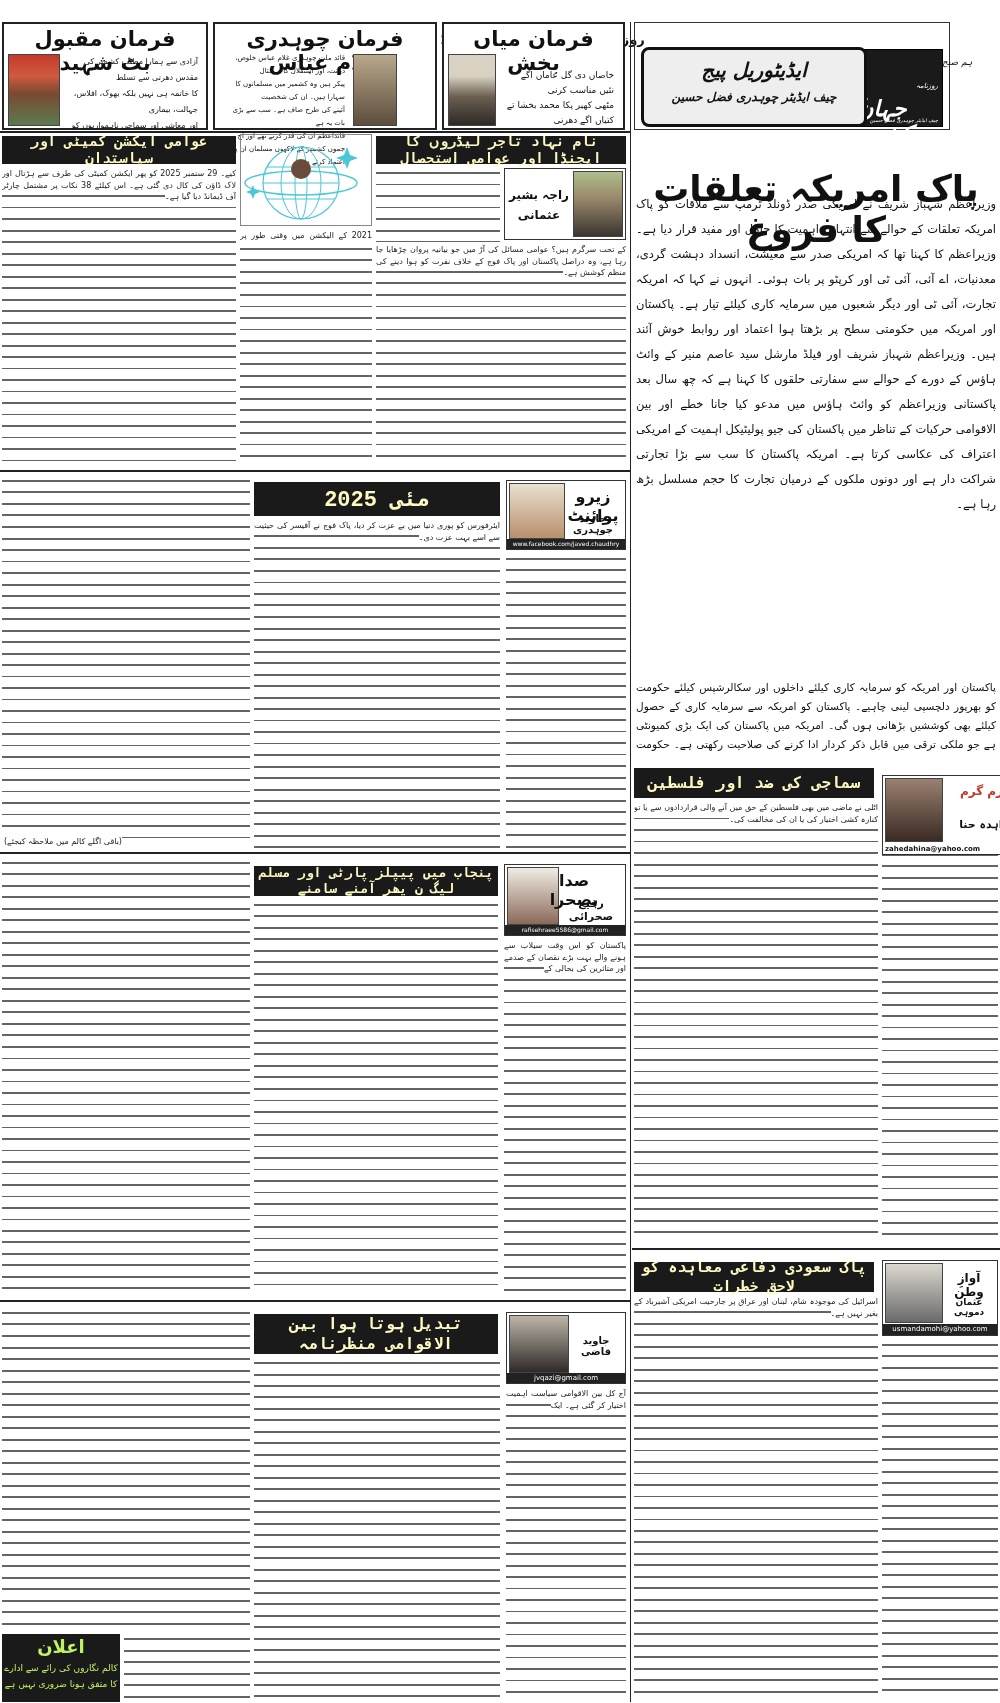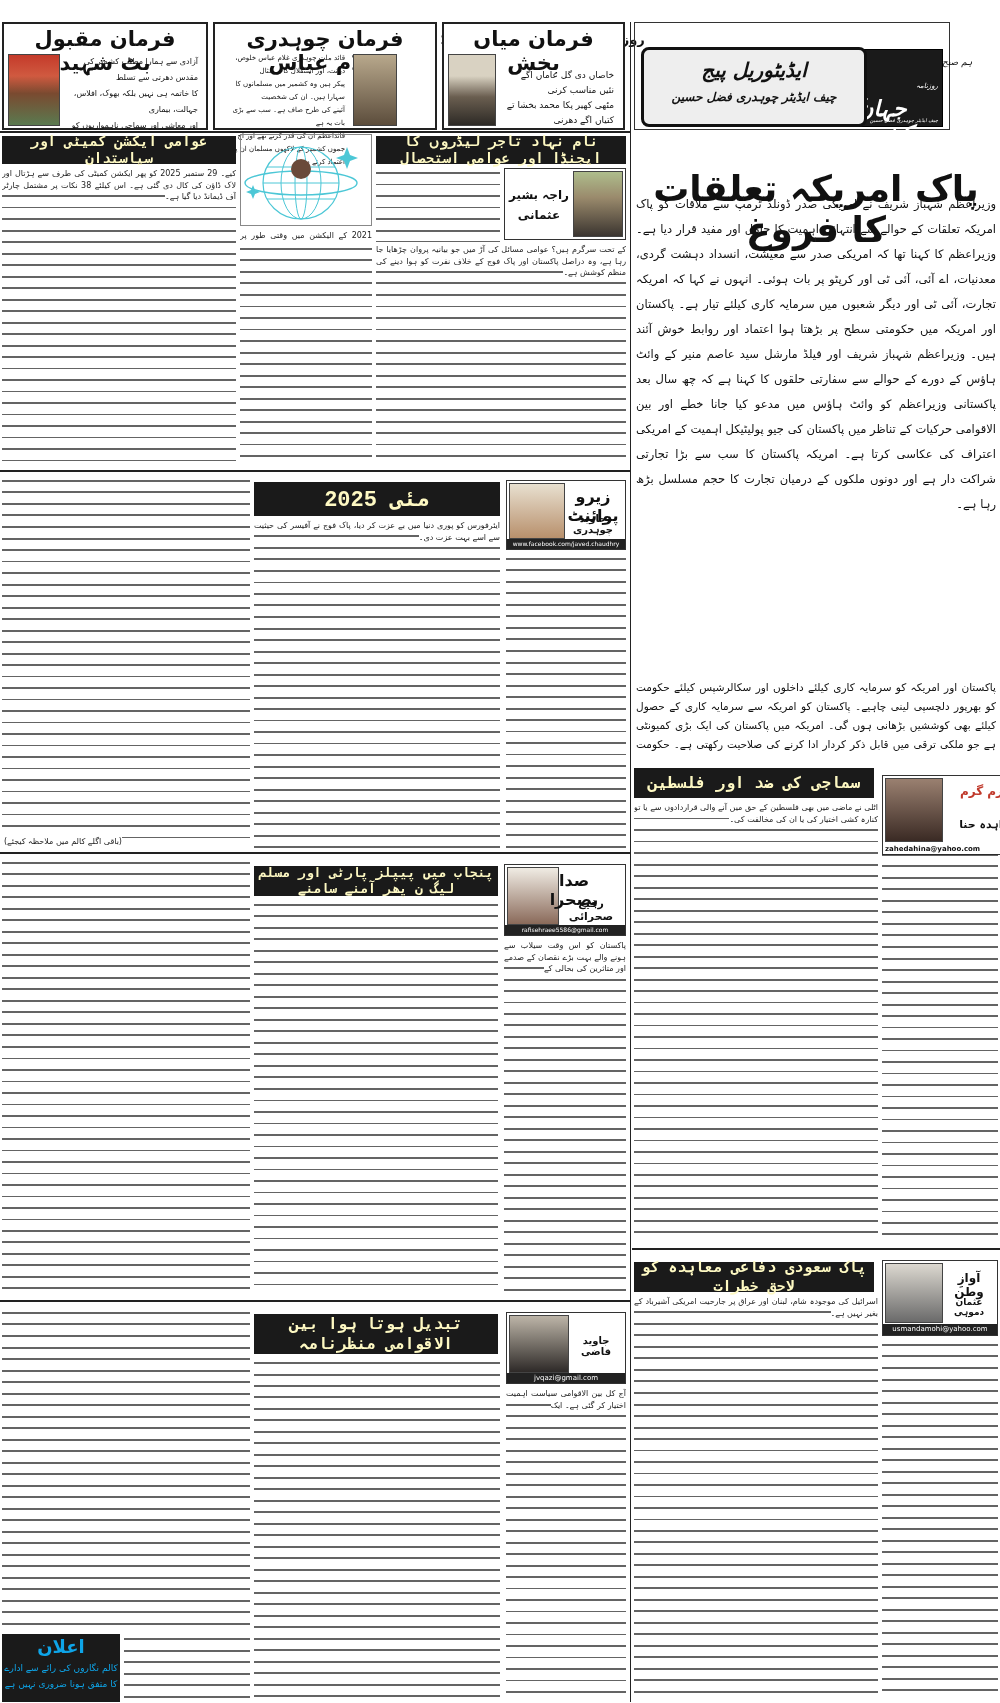--- a/index.html
+++ b/index.html
@@ -176,18 +176,18 @@
   <div class="abs portrait" style="left:2px; top:2px; width:60px; height:58px; background:linear-gradient(180deg,#bdb5a8,#2e2a28);"></div>
   <div class="abs col-name" style="right:3px; top:22px; width:52px; font-size:10px;">جاوید قاضی</div>
   <div class="abs email-strip" style="left:0; bottom:0; width:118px; height:10px; font-size:7px; line-height:10px;">jvqazi@gmail.com</div>
 </div>
 <div class="abs col-text col-fill" style="left:254px; top:1358px; width:246px; height:342px;"></div>
 <div class="abs col-text col-fill" style="left:506px; top:1388px; width:120px; height:312px;">
   <span style="background:#fff;">آج کل بین الاقوامی سیاست اہمیت اختیار کر گئی ہے۔ ایک</span>
 </div>
 <div class="abs col-text col-fill" style="left:2px; top:1308px; width:248px; height:322px;"></div>
 
-<div class="abs" style="left:2px; top:1634px; width:118px; height:68px; background:#1a1a1a; color:#0ea5e9; text-align:center;">
+<div class="abs" style="left:2px; top:1634px; width:118px; height:68px; background:#1a1a1a; color:#bef264; text-align:center;">
   <div class="urdu" style="text-align:center; font-size:18px; font-weight:bold; margin-top:2px;">اعلان</div>
   <div class="urdu" style="text-align:center; font-size:9px; margin-top:6px;">کالم نگاروں کی رائے سے ادارے</div>
   <div class="urdu" style="text-align:center; font-size:9px; margin-top:6px;">کا متفق ہونا ضروری نہیں ہے</div>
 </div>
 <div class="abs col-text col-fill" style="left:124px; top:1634px; width:126px; height:66px;"></div>
 
 </body></html>

